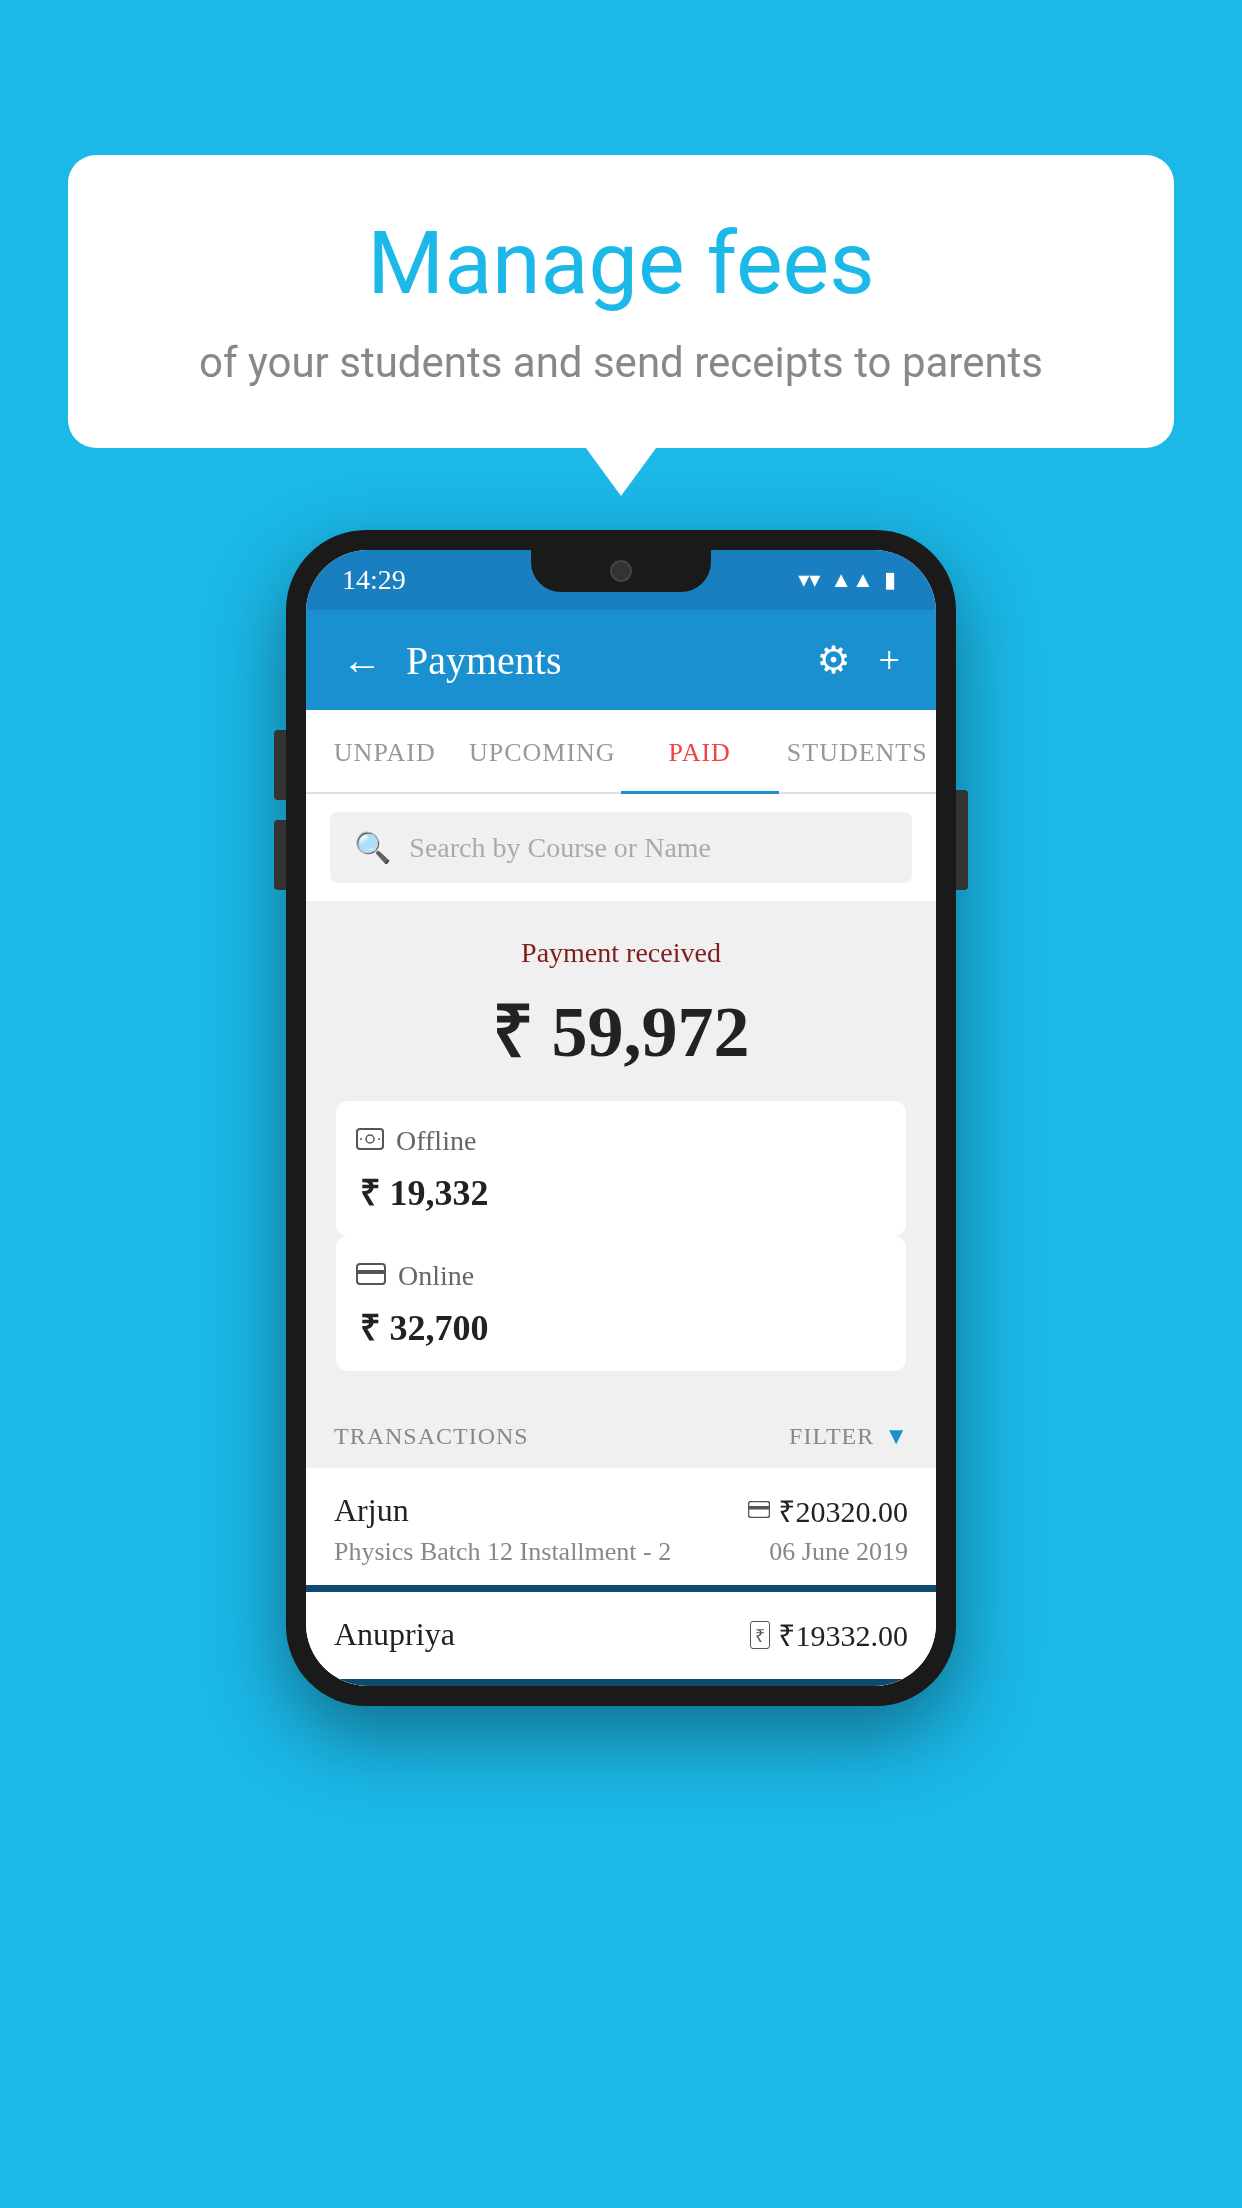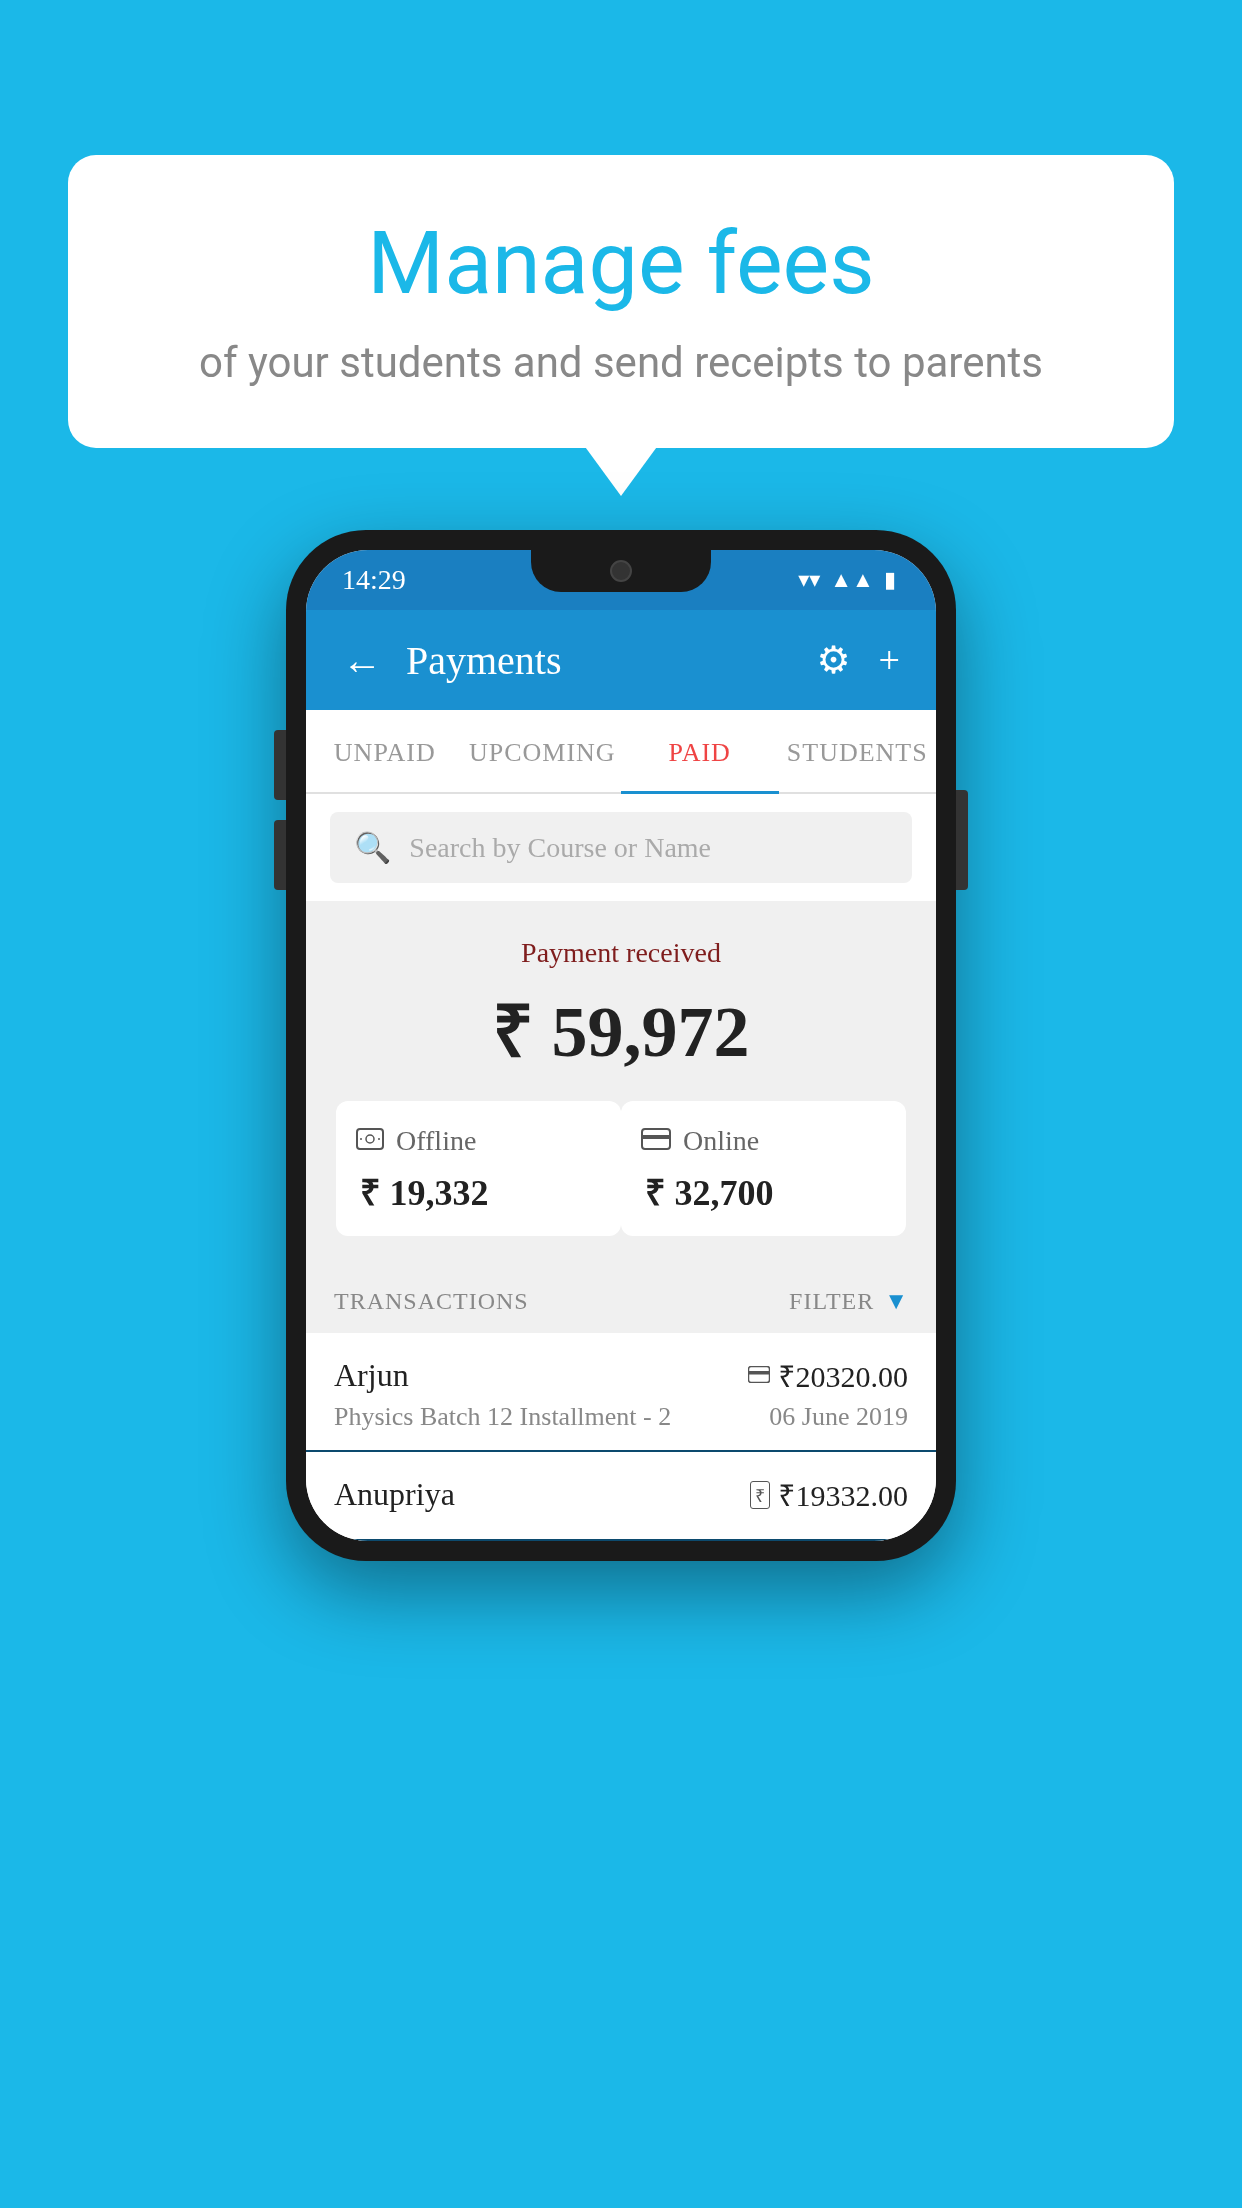--- a/index.html
+++ b/index.html
@@ -236,20 +236,21 @@
 
     .payment-amount {
       font-size: 72px;
       font-weight: 700;
       color: #222;
       margin-bottom: 24px;
     }
 
     .payment-cards {
       display: flex;
+      flex-direction: column;
     }
 
     .payment-card {
       flex: 1;
       background: white;
       border-radius: 12px;
       padding: 24px 20px 20px;
       text-align: left;
     }
 
@@ -308,21 +309,21 @@
 
     .filter-icon {
       color: #1a90d0;
       font-size: 24px;
     }
 
     
     .transaction-row {
       background: white;
       padding: 22px 28px 18px;
-      border-bottom: 2px solid #0c4a6e;
+      border-bottom: 7px solid #0c4a6e;
     }
 
     .txn-top {
       display: flex;
       justify-content: space-between;
       align-items: center;
       margin-bottom: 6px;
     }
 
     .txn-name {

